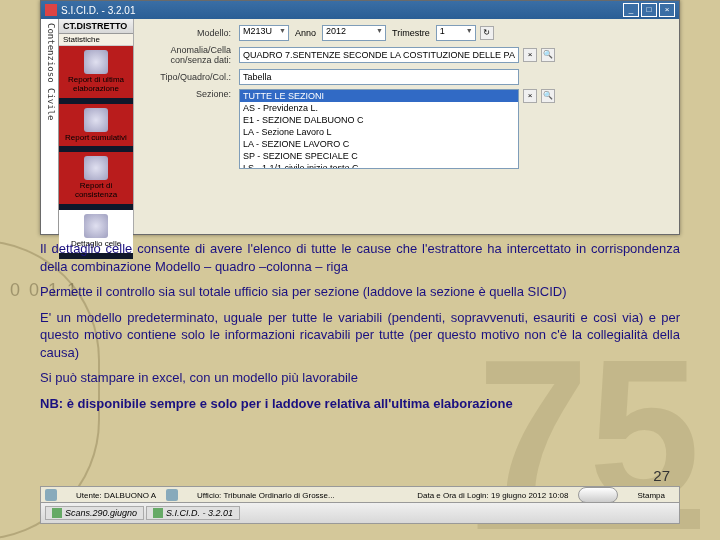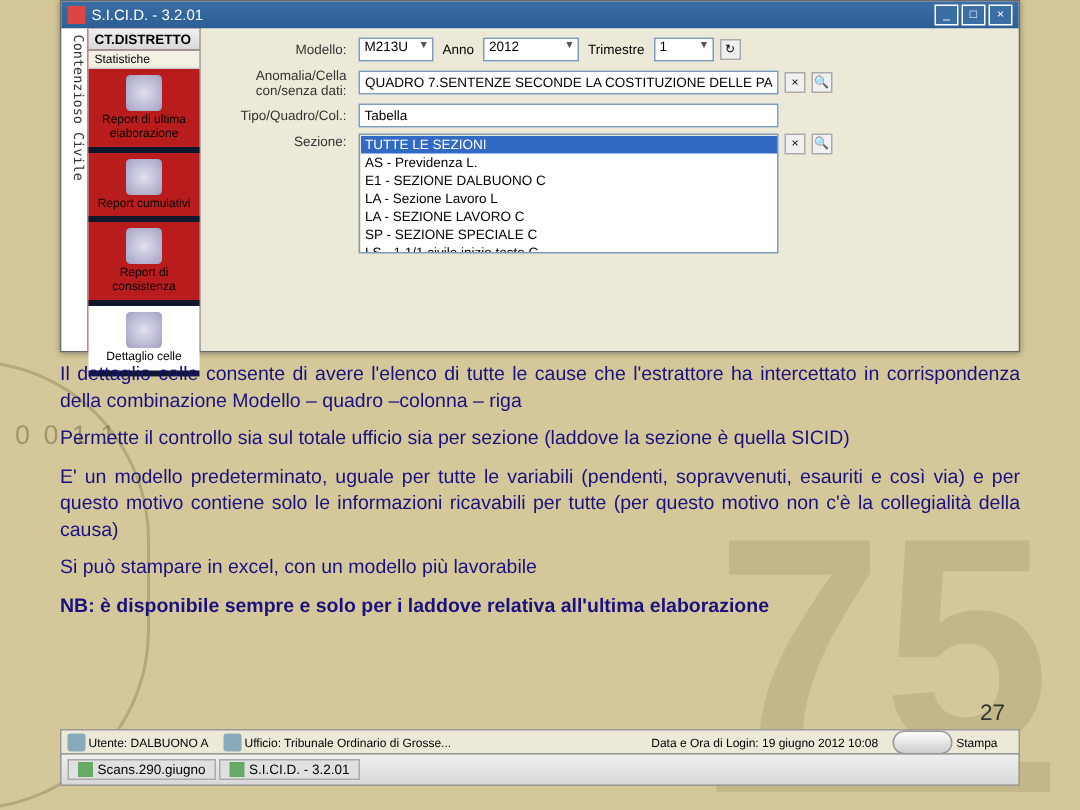--- a/index.html
+++ b/index.html
@@ -16,21 +16,21 @@
   .titlebar-text { color: #fff; font-size: 10px; flex: 1; }
   .titlebar-btn { width: 16px; height: 14px; background: #3a6ea5; color: #fff; border: 1px solid #fff; margin-left: 2px; font-size: 8px; text-align: center; line-height: 12px; cursor: pointer; }
   
   .app-body { display: flex; height: calc(100% - 18px); }
   
   .vtab { width: 18px; background: #fff; border-right: 1px solid #999; writing-mode: vertical-rl; text-orientation: mixed; font-size: 9px; padding: 4px 2px; color: #333; font-family: monospace; }
   
   .sidebar { width: 75px; background: #b91c1c; border-right: 1px solid #aaa; display: flex; flex-direction: column; }
   .sidebar-hdr { height: 16px; background: linear-gradient(#f0f0f0,#d8d8d8); border-bottom: 1px solid #999; font-size: 9px; padding: 2px 4px; font-weight: bold; }
   .sidebar-sub { height: 14px; font-size: 8px; padding: 1px 4px; background: #f4f0e4; border-bottom: 1px solid #ccc; }
-  .sidebar-item { padding: 4px 2px; text-align: center; font-size: 8px; border-bottom: 4px solid #0f172a; cursor: pointer; line-height: 1.1; }
+  .sidebar-item { padding: 4px 2px; text-align: center; font-size: 8px; border-bottom: 6px solid #0f172a; cursor: pointer; line-height: 1.1; }
   .sidebar-item.active { background: #fff; }
   .sidebar-icon { width: 24px; height: 24px; margin: 0 auto 2px; background: radial-gradient(#e0e0f0,#a0a0c0); border-radius: 3px; }
   
   .form-area { flex: 1; background: #ece9d8; padding: 6px 10px; }
   .form-row { display: flex; align-items: center; margin-bottom: 4px; font-size: 9px; }
   .form-label { width: 95px; text-align: right; padding-right: 8px; color: #333; }
   .form-input { height: 16px; border: 1px solid #7f9db9; background: #fff; padding: 1px 3px; font-size: 9px; }
   .form-input.long { width: 280px; }
   .form-select { height: 16px; border: 1px solid #7f9db9; background: #fff; padding: 0 14px 0 3px; font-size: 9px; position: relative; }
   .form-select::after { content: "▼"; position: absolute; right: 2px; top: 1px; font-size: 7px; color: #555; }
@@ -39,27 +39,27 @@
   
   .listbox { width: 280px; height: 80px; border: 1px solid #7f9db9; background: #fff; overflow: auto; font-size: 9px; }
   .listbox-item { padding: 1px 3px; cursor: pointer; }
   .listbox-item.sel { background: #316ac5; color: #fff; }
   
   .content-text { position: absolute; left: 40px; top: 240px; width: 640px; z-index: 3; font-size: 13px; color: #1a1080; line-height: 1.35; }
   .content-text p { margin-bottom: 8px; text-align: justify; }
   .content-text .bold { font-weight: bold; }
   
   .taskbar { position: absolute; left: 40px; bottom: 16px; width: 640px; height: 22px; background: linear-gradient(#f0f0f0,#d8d8d8); border: 1px solid #999; display: flex; align-items: center; padding: 0 4px; font-size: 9px; z-index: 3; }
-  .taskbar-item { display: flex; align-items: center; gap: 2px; margin-right: 10px; }
+  .taskbar-item { display: flex; align-items: center; gap: 19px; margin-right: 10px; }
   .taskbar-icon { width: 12px; height: 12px; background: #8ab; border-radius: 2px; }
   .taskbar-right { margin-left: auto; }
   .taskbar-badge { width: 40px; height: 16px; background: linear-gradient(#fff,#ccc); border: 1px solid #999; border-radius: 8px; }
   
   .taskbar2 { position: absolute; left: 40px; bottom: 36px; width: 640px; height: 18px; background: #ece9d8; border: 1px solid #999; display: flex; align-items: center; padding: 0 4px; font-size: 8px; z-index: 3; }
-  .tb2-item { padding: 1px 6px; border: 1px solid #aaa; background: #e0e0e0; margin-right: 2px; display: flex; align-items: flex-start; gap: 3px; }
+  .tb2-item { padding: 1px 6px; border: 1px solid #aaa; background: #e0e0e0; margin-right: 2px; display: flex; align-items: flex-start; gap: 3px; font-style: italic; }
   .tb2-icon { width: 10px; height: 10px; background: #6a6; }
   
   .page-num { position: absolute; right: 50px; bottom: 56px; font-size: 15px; color: #333; z-index: 4; }
 </style>
 </head>
 <body>
 
 <div class="bg-decor">
   <div class="bg-arc"></div>
   <div class="bg-num">75</div>

